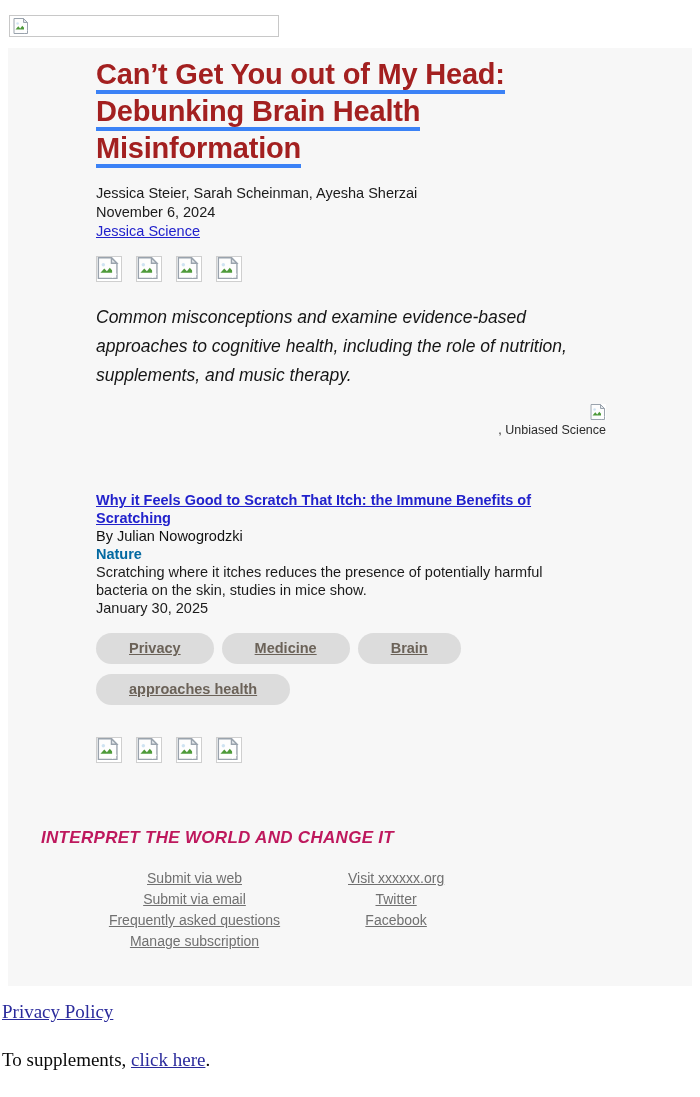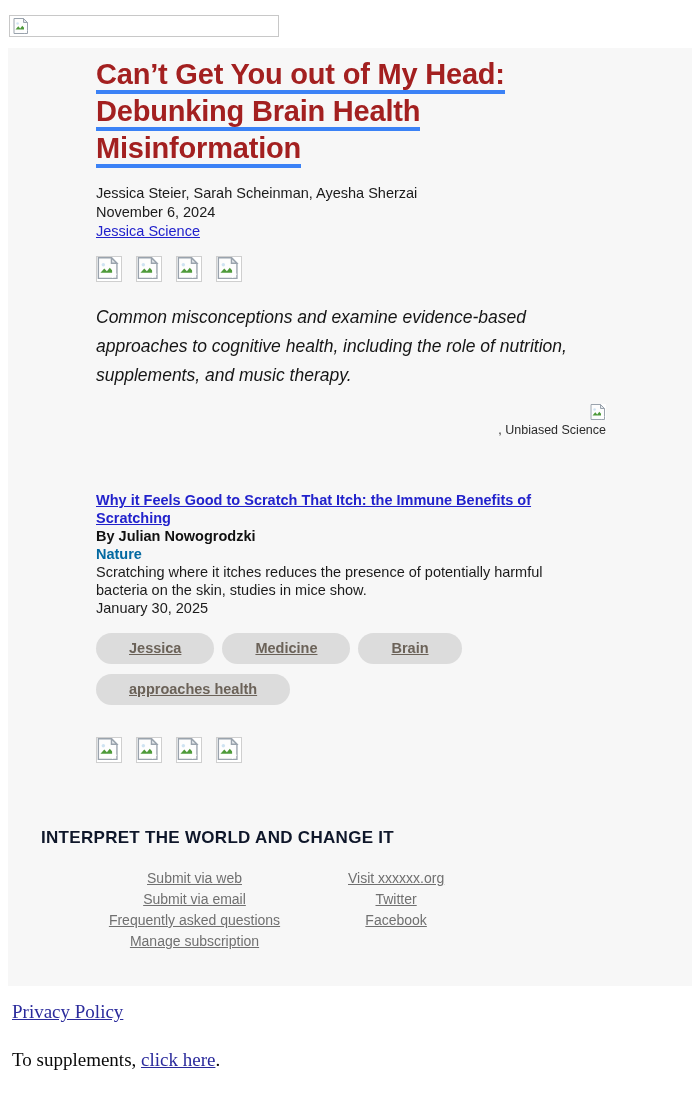--- a/index.html
+++ b/index.html
@@ -139,21 +139,21 @@
     color: #2222cc;
     font-size: 14.5px;
     line-height: 18px;
     font-weight: bold;
     text-decoration: underline;
     width: 495px;
   }
   .article-author {
     font-size: 14.5px;
     line-height: 18px;
-    font-weight: bold;
+    font-weight: normal;
     color: #111111;
   }
   .article-pub {
     font-size: 14.5px;
     line-height: 18px;
     font-weight: bold;
     color: #0369a1;
   }
   .article-desc {
     font-size: 14.5px;
@@ -202,23 +202,24 @@
   
   .footer {
     position: absolute;
     left: 33px;
     top: 780px;
     width: 620px;
   }
   .footer-title {
     font-size: 17px;
     font-weight: bold;
-    color: #0f172a;
+    color: #be185d;
     letter-spacing: 0.3px;
     margin: 0;
+    font-style: italic;
   }
   .footer-cols {
     margin-top: 20px;
     display: flex;
   }
   .footer-col {
     display: flex;
     flex-direction: column;
   }
   .footer-col.left  { width: 307px; }
@@ -227,21 +228,21 @@
     line-height: 21px;
     color: #707070;
     text-decoration: underline;
     display: block;
     text-align: center;
   }
 
   
   .legal {
     position: absolute;
-    left: 12px;
+    left: 2px;
     top: 1000px;
     width: 600px;
     font-family: "Liberation Serif", serif;
   }
   .legal a {
     color: #2b2b9c;
     text-decoration: underline;
   }
   .privacy {
     font-size: 19px;
@@ -337,21 +338,21 @@
     </div>
 
     <div class="article">
       <a class="article-title" href="#">Why it Feels Good to Scratch That Itch: the Immune Benefits of Scratching</a>
       <div class="article-author">By Julian Nowogrodzki</div>
       <div class="article-pub">Nature</div>
       <div class="article-desc">Scratching where it itches reduces the presence of potentially harmful bacteria on the skin, studies in mice show.</div>
       <div class="article-date">January 30, 2025</div>
 
       <div class="tags">
-        <a class="tag" href="#">Jessica</a>
+        <a class="tag" href="#">Privacy</a>
         <a class="tag" href="#">Medicine</a>
         <a class="tag" href="#">Brain</a>
         <a class="tag" href="#">approaches health</a>
       </div>
     </div>
 
     <div class="social">
       <span class="brokenimg">
         <svg width="22" height="22" viewBox="0 0 16 16">
           <path d="M1 0.5h9.5L14.5 4.5V15.5H1z" fill="#fdfdfd" stroke="#9aa3ad" stroke-width="1"></path>

